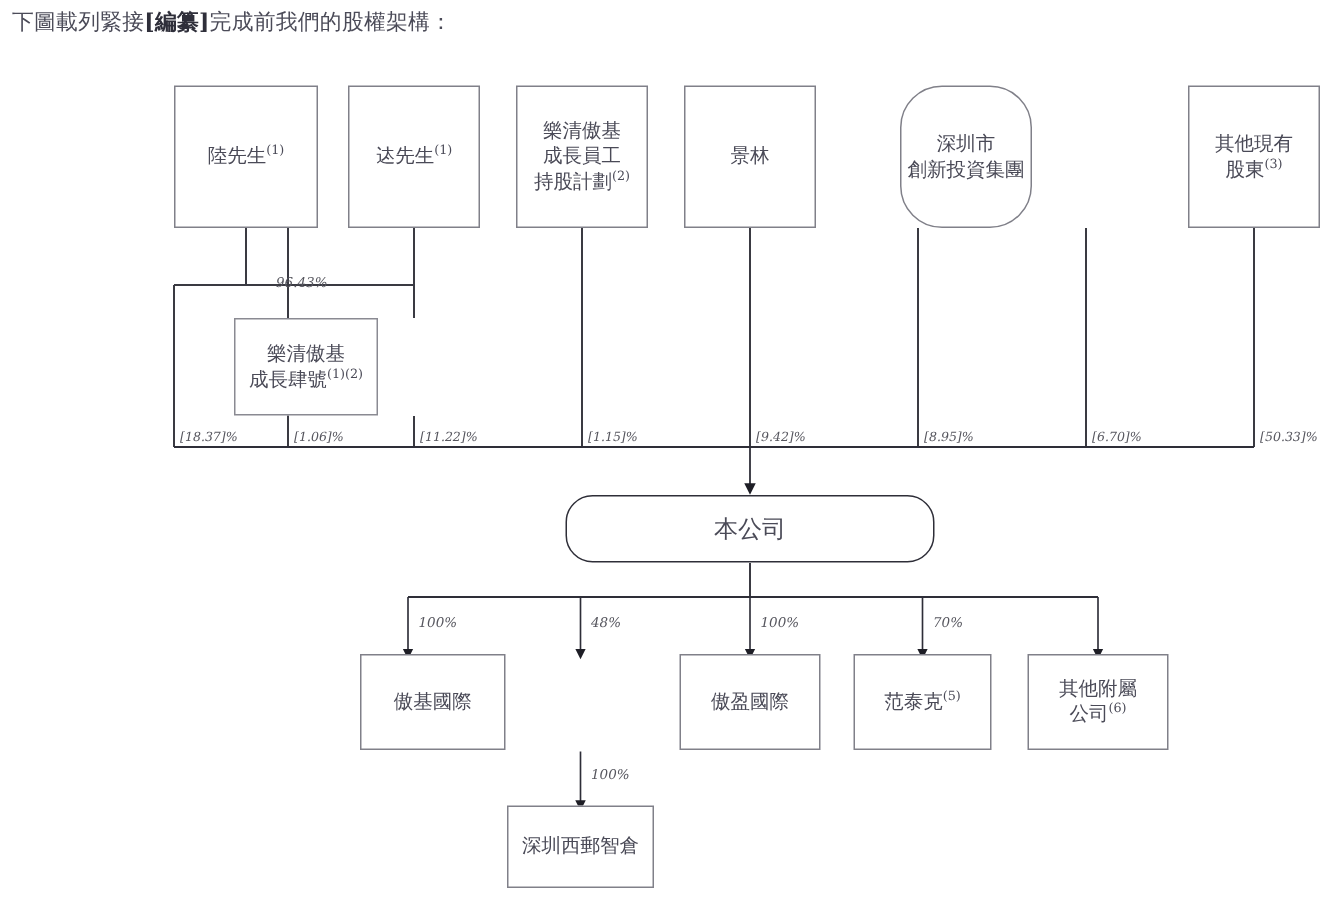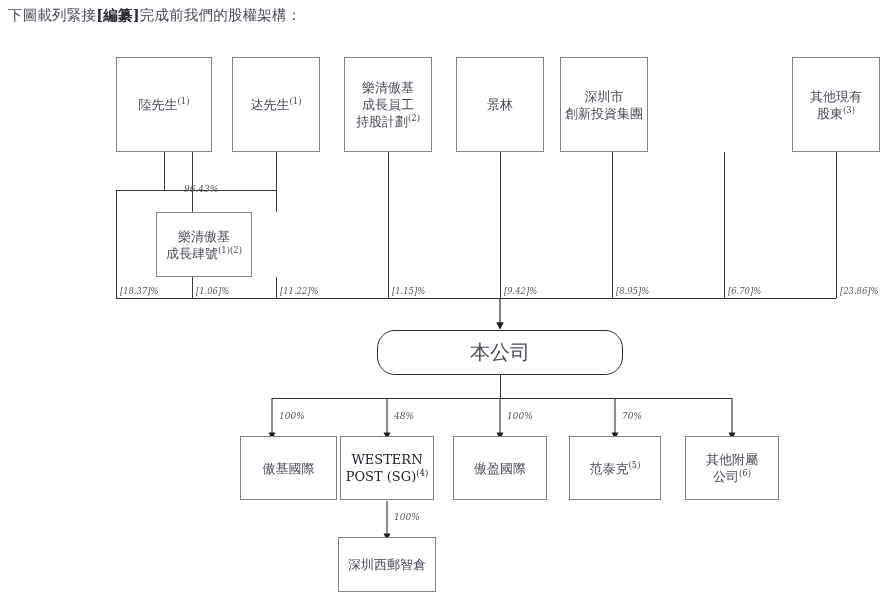--- a/index.html
+++ b/index.html
@@ -50,21 +50,21 @@
     justify-content: center;
     text-align: center;
     font-size: 13px;
     line-height: 17px;
     color: #4a4a57;
     padding: 2px 3px;
   }
   .node.rounded {
     border: 1.4px solid #2e2e38;
     border-radius: 18px;
-    font-size: 20px;
+    font-size: 16px;
     color: #4a4a57;
   }
   .node.inner {
     border: 1px solid #8a8a92;
   }
   .node .lbl { display: block; }
   .node sup {
     font-size: 8.5px;
     line-height: 0;
     vertical-align: super;
@@ -209,21 +209,21 @@
       <span class="lbl"><span>持股計劃</span><sup>(2)</sup></span>
     </div>
   </div>
 
   <div class="node" style="left:456px;top:57px;width:88px;height:95px;">
     <div>
       <span class="lbl">景林</span>
     </div>
   </div>
 
-  <div class="node" style="left:560px;top:57px;width:88px;height:95px;">
+  <div class="node" style="left:600px;top:57px;width:88px;height:95px;border-radius:28px;">
     <div>
       <span class="lbl">深圳市</span>
       <span class="lbl">創新投資集團</span>
     </div>
   </div>
 
 
   <div class="node" style="left:792px;top:57px;width:88px;height:95px;">
     <div>
       <span class="lbl">其他現有</span>
@@ -240,41 +240,35 @@
 
   <div class="pct" style="left:184px;top:184px;">96.43%</div>
 
   <div class="pct small" style="left:120px;top:286px;">[18.37]%</div>
   <div class="pct small" style="left:196px;top:286px;">[1.06]%</div>
   <div class="pct small" style="left:280px;top:286px;">[11.22]%</div>
   <div class="pct small" style="left:392px;top:286px;">[1.15]%</div>
   <div class="pct small" style="left:504px;top:286px;">[9.42]%</div>
   <div class="pct small" style="left:616px;top:286px;">[8.95]%</div>
   <div class="pct small" style="left:728px;top:286px;">[6.70]%</div>
-  <div class="pct small" style="left:840px;top:286px;">[23.86]%</div>
+  <div class="pct small" style="left:840px;top:286px;">[50.33]%</div>
 
   <div class="node rounded" style="left:377px;top:330px;width:246px;height:45px;">
     <span class="lbl">本公司</span>
   </div>
 
   <div class="pct" style="left:279px;top:411px;">100%</div>
   <div class="pct" style="left:394px;top:411px;">48%</div>
   <div class="pct" style="left:507px;top:411px;">100%</div>
   <div class="pct" style="left:622px;top:411px;">70%</div>
 
   <div class="node" style="left:240px;top:436px;width:97px;height:64px;text-align:center;">
     <span class="lbl">傲基國際</span>
   </div>
 
-  <div class="node latin" style="left:340px;top:436px;width:94px;height:64px;">
-    <div>
-      <span class="lbl">WESTERN</span>
-      <span class="lbl"><span>POST (SG)</span><sup>(4)</sup></span>
-    </div>
-  </div>
 
   <div class="node" style="left:453px;top:436px;width:94px;height:64px;">
     <span class="lbl">傲盈國際</span>
   </div>
 
   <div class="node" style="left:569px;top:436px;width:92px;height:64px;">
     <div>
       <span class="lbl"><span>范泰克</span><sup>(5)</sup></span>
     </div>
   </div>

